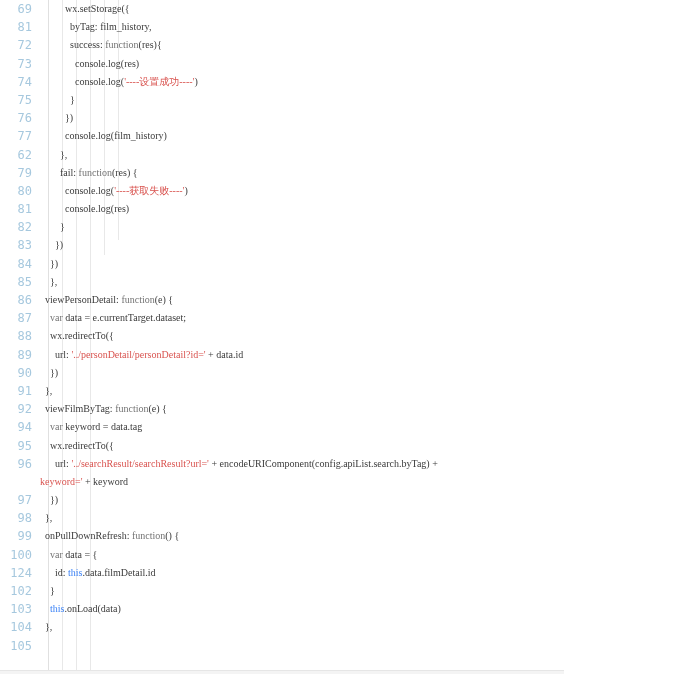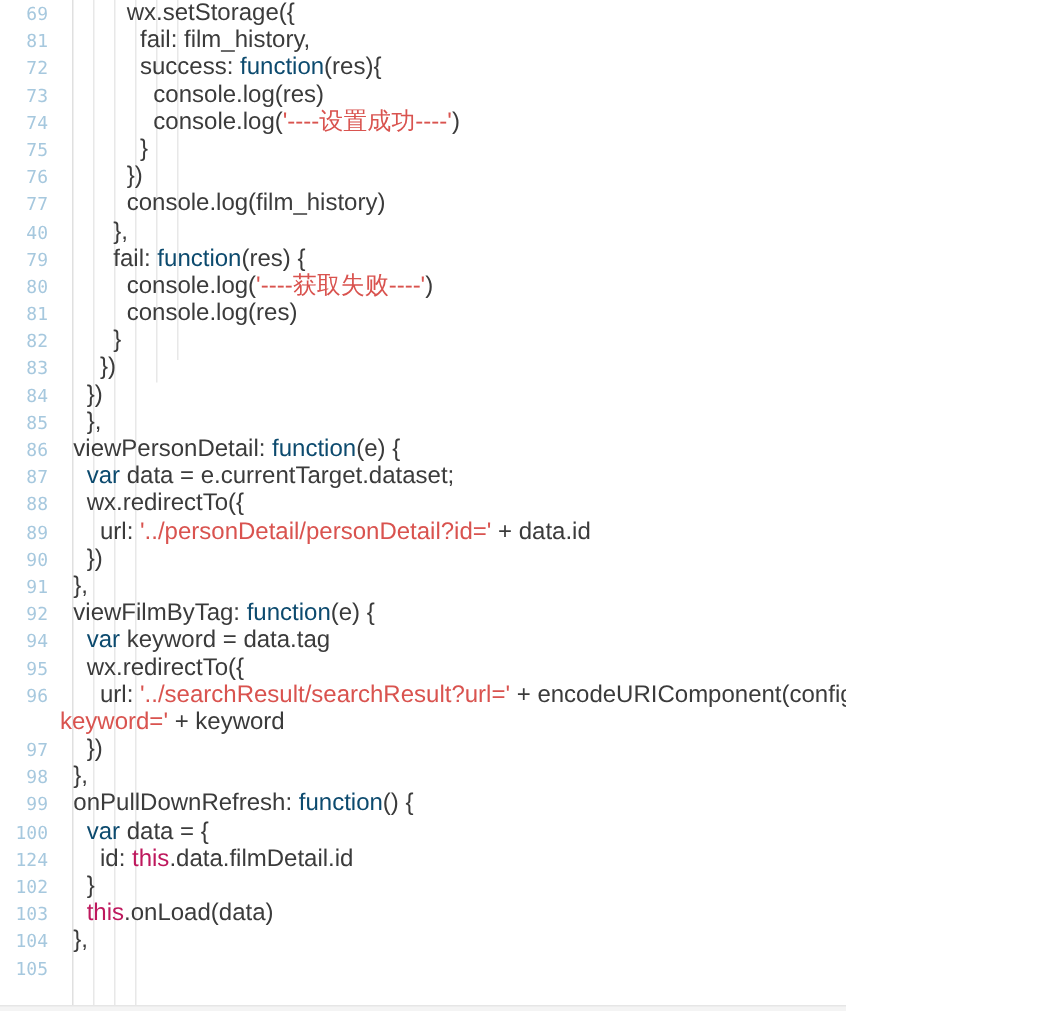--- a/index.html
+++ b/index.html
@@ -62,32 +62,32 @@
     text-align: right;
     padding-right: 8px;
     box-sizing: border-box;
     color: #a6c8de;
     font-size: 12px;
     font-family: "DejaVu Sans Mono", "Liberation Mono", monospace;
     user-select: none;
   }
   .linetext {
     flex: 0 0 auto;
-    font-size: 16px;
+    font-size: 10px;
     color: #3b3b3b;
-    font-family: Liberation Sans, sans-serif;
+    font-family: Liberation Serif, serif;
     white-space: pre;
   }
   
   .row.wrap .lineno { color: transparent; }
   .row.wrap .linetext { padding-left: 0px; }
 
   
-  .t-kw   { color: #0c4a6e; text-align: center; }   
-  .t-this { color: #be185d; }   
+  .t-kw   { color: #737373; text-align: center; }   
+  .t-this { color: #3b82f6; }   
   .t-str  { color: #d9534f; }   
   .t-plain{ color: #3b3b3b; }
 
   
   .bottom-strip {
     position: absolute;
     left: 0;
     bottom: 0;
     width: 692px;
     height: 3px;
@@ -105,28 +105,28 @@
     <div class="gutter-sep" style="left:48px;"></div>
     <div class="guide" style="left:62px;"></div>
     <div class="guide" style="left:76px;"></div>
     <div class="guide" style="left:90px;"></div>
     <div class="guide" style="left:104px; height:255px;"></div>
     <div class="guide" style="left:118px; height:240px;"></div>
   </div>
 
   <div class="code-area" id="code-area">
       <div class="row"><div class="lineno">69</div><div class="linetext"><span class="t-plain">          wx.setStorage({</span></div></div>
-      <div class="row"><div class="lineno">81</div><div class="linetext"><span class="t-plain">            fail: film_history,</span></div></div>
+      <div class="row"><div class="lineno">81</div><div class="linetext"><span class="t-plain">            byTag: film_history,</span></div></div>
       <div class="row"><div class="lineno">72</div><div class="linetext"><span class="t-plain">            success: </span><span class="t-kw">function</span><span class="t-plain">(res){</span></div></div>
       <div class="row"><div class="lineno">73</div><div class="linetext"><span class="t-plain">              console.log(res)</span></div></div>
       <div class="row"><div class="lineno">74</div><div class="linetext"><span class="t-plain">              console.log(</span><span class="t-str">'----设置成功----'</span><span class="t-plain">)</span></div></div>
       <div class="row"><div class="lineno">75</div><div class="linetext"><span class="t-plain">            }</span></div></div>
       <div class="row"><div class="lineno">76</div><div class="linetext"><span class="t-plain">          })</span></div></div>
       <div class="row"><div class="lineno">77</div><div class="linetext"><span class="t-plain">          console.log(film_history)</span></div></div>
-      <div class="row"><div class="lineno">40</div><div class="linetext"><span class="t-plain">        },</span></div></div>
+      <div class="row"><div class="lineno">62</div><div class="linetext"><span class="t-plain">        },</span></div></div>
       <div class="row"><div class="lineno">79</div><div class="linetext"><span class="t-plain">        fail: </span><span class="t-kw">function</span><span class="t-plain">(res) {</span></div></div>
       <div class="row"><div class="lineno">80</div><div class="linetext"><span class="t-plain">          console.log(</span><span class="t-str">'----获取失败----'</span><span class="t-plain">)</span></div></div>
       <div class="row"><div class="lineno">81</div><div class="linetext"><span class="t-plain">          console.log(res)</span></div></div>
       <div class="row"><div class="lineno">82</div><div class="linetext"><span class="t-plain">        }</span></div></div>
       <div class="row"><div class="lineno">83</div><div class="linetext"><span class="t-plain">      })</span></div></div>
       <div class="row"><div class="lineno">84</div><div class="linetext"><span class="t-plain">    })</span></div></div>
       <div class="row"><div class="lineno">85</div><div class="linetext"><span class="t-plain">    },</span></div></div>
       <div class="row"><div class="lineno">86</div><div class="linetext"><span class="t-plain">  viewPersonDetail: </span><span class="t-kw">function</span><span class="t-plain">(e) {</span></div></div>
       <div class="row"><div class="lineno">87</div><div class="linetext"><span class="t-plain">    </span><span class="t-kw">var</span><span class="t-plain"> data = e.currentTarget.dataset;</span></div></div>
       <div class="row"><div class="lineno">88</div><div class="linetext"><span class="t-plain">    wx.redirectTo({</span></div></div>

